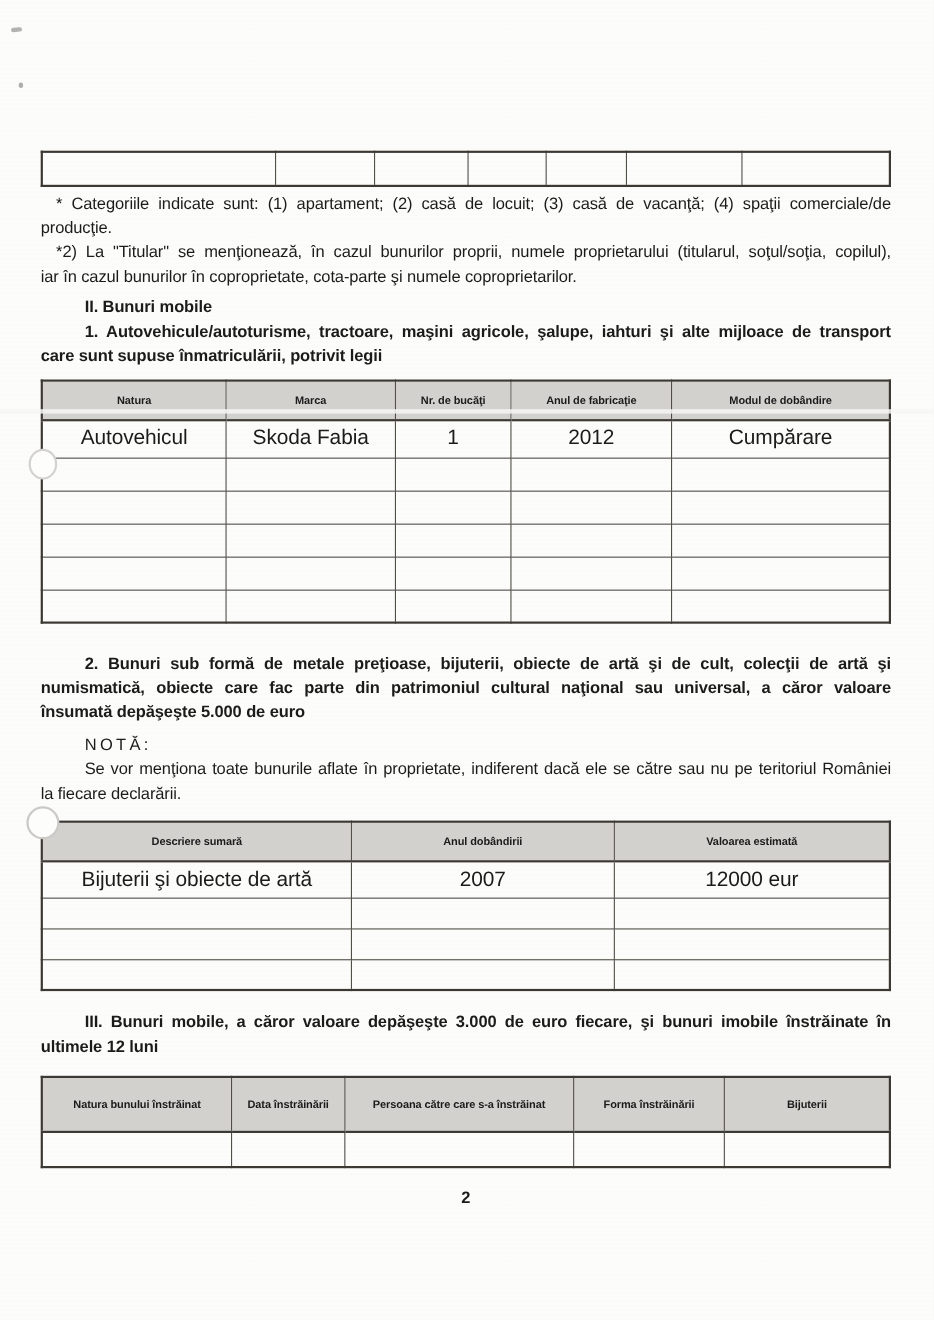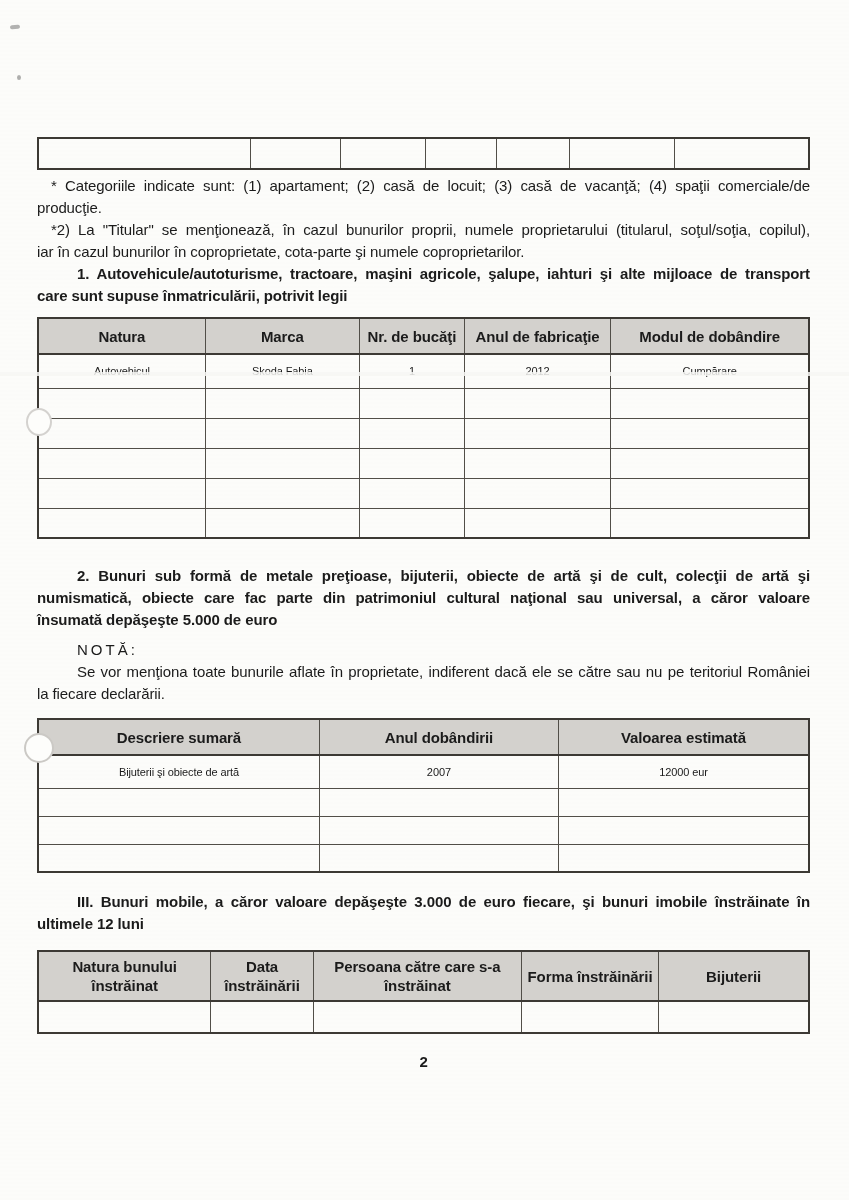--- a/index.html
+++ b/index.html
@@ -23,22 +23,22 @@
   .para .line:last-child{text-align-last:left;}
   .ind14 .line:first-child{text-indent:14px;}
   .ind40 .line:first-child{text-indent:40px;}
   .bold{font-weight:bold;}
   #nota-label{text-indent:40px;letter-spacing:3px;margin-top:8px;}
   #page-number{margin-top:17px;text-align:center;font-weight:bold;}
 
   
   table.tbl{border-collapse:collapse;width:100%;table-layout:fixed;border:2px solid #3c3934;}
   .tbl th,.tbl td{border:1px solid #514e48;padding:0 4px;overflow:hidden;vertical-align:middle;}
-  .tbl th{background:#d3d1cd;font-weight:bold;font-size:15px;text-align:center;line-height:19px;}
-  .tbl td{text-align:center;font-size:11px;}
+  .tbl th{background:#d3d1cd;font-weight:bold;font-size:10px;text-align:center;line-height:19px;}
+  .tbl td{text-align:center;font-size:19px;}
   .tbl tr.head th{border-bottom:2px solid #3c3934;}
 
   .t-carry tr{height:31px;}
   #carryover-table{margin-top:0;}
   #footnote1{margin-top:5px;}
   #section2-heading{margin-top:6px;}
   #vehicles-table{margin-top:10px;}
   #item2-title{margin-top:26px;}
   #valuables-table{margin-top:13px;}
   #section3-title{margin-top:18px;}
@@ -92,20 +92,23 @@
     <div id="footnote1" class="para ind14">
         <div class="line">* Categoriile indicate sunt: (1) apartament; (2) casă de locuit; (3) casă de vacanţă; (4) spaţii comerciale/de</div>
         <div class="line">producţie.</div>
       </div>
 
     <div id="footnote2" class="para ind14">
         <div class="line">*2) La "Titular" se menţionează, în cazul bunurilor proprii, numele proprietarului (titularul, soţul/soţia, copilul),</div>
         <div class="line">iar în cazul bunurilor în coproprietate, cota-parte şi numele coproprietarilor.</div>
       </div>
 
+    <div id="section2-heading" class="para bold ind40">
+      <div class="line">II. Bunuri mobile</div>
+    </div>
 
     <div id="item1-title" class="para bold ind40">
         <div class="line">1. Autovehicule/autoturisme, tractoare, maşini agricole, şalupe, iahturi şi alte mijloace de transport</div>
         <div class="line">care sunt supuse înmatriculării, potrivit legii</div>
       </div>
 
     <table id="vehicles-table" class="tbl t1">
         <colgroup>
           <col style="width:21.7%">
           <col style="width:20%">

